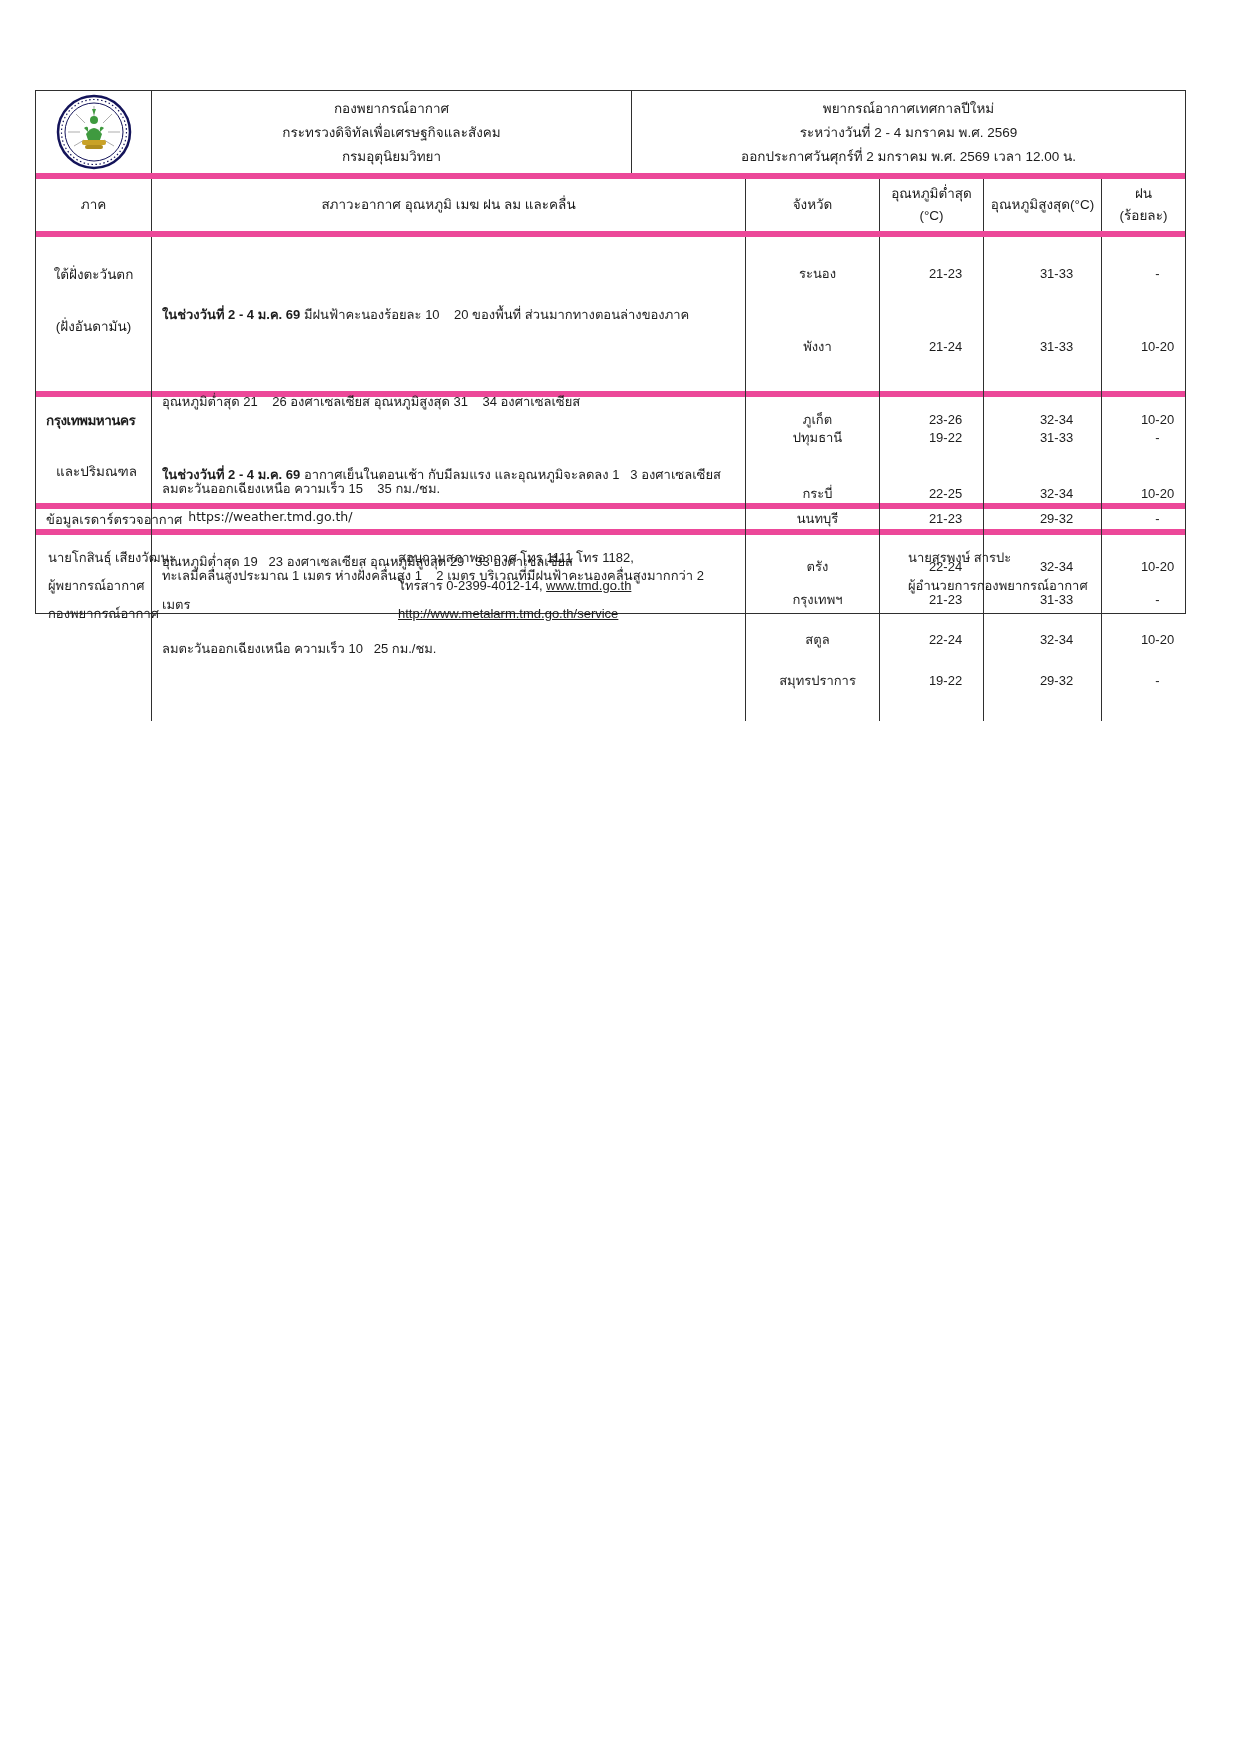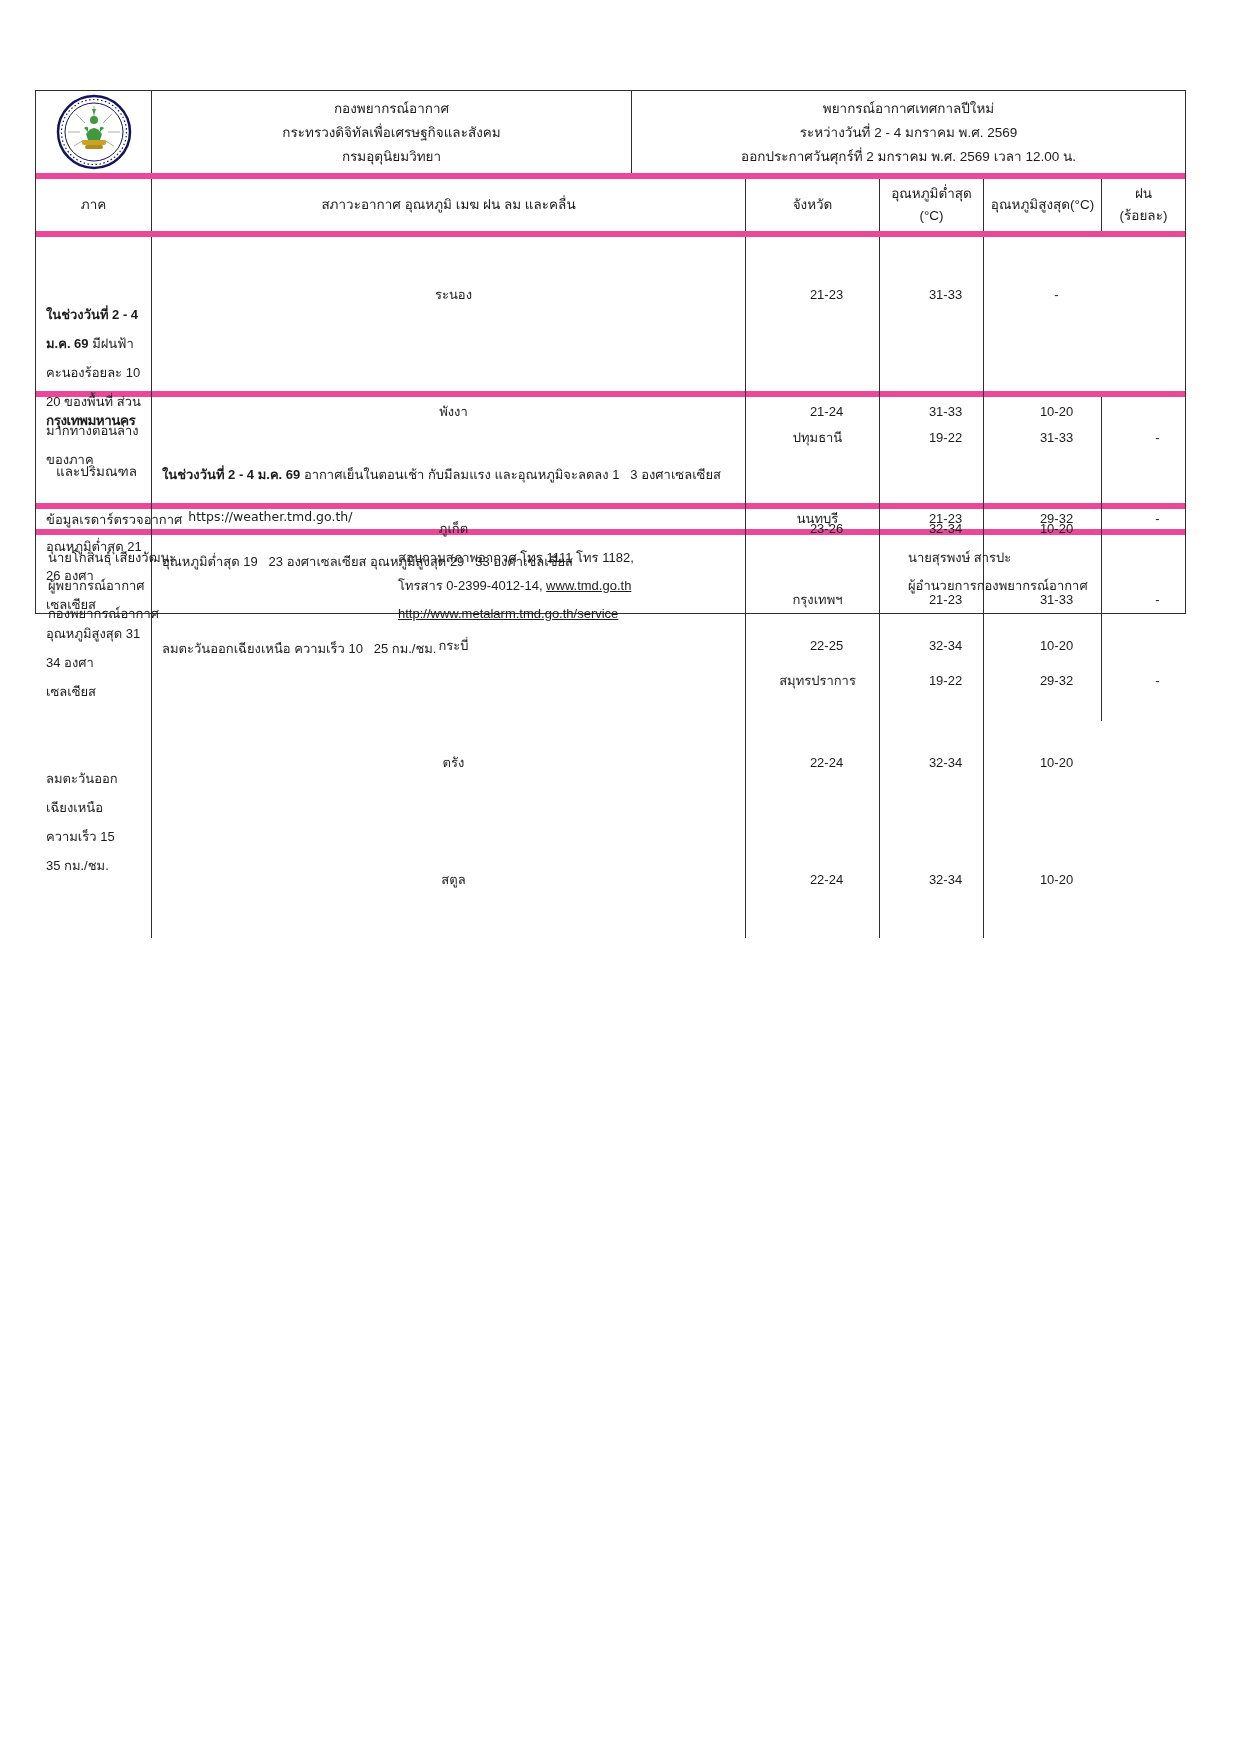--- a/index.html
+++ b/index.html
@@ -129,24 +129,29 @@
         <div>(°C)</div>
       </div>
       <div class="cell colhead-cell">อุณหภูมิสูงสุด(°C)</div>
       <div class="cell colhead-cell">
         <div>ฝน</div>
         <div>(ร้อยละ)</div>
       </div>
     </div>
 
     <div class="row row-section row-sec1">
+      <div class="cell region-cell region-center">
+        <div class="region-line">ใต้ฝั่งตะวันตก</div>
+        <div class="region-line">(ฝั่งอันดามัน)</div>
+      </div>
       <div class="cell weather-cell">
         <div><b>ในช่วงวันที่ 2 - 4 ม.ค. 69</b><span> มีฝนฟ้าคะนองร้อยละ 10    20 ของพื้นที่ ส่วนมากทางตอนล่างของภาค</span></div>
         <div>อุณหภูมิต่ำสุด 21    26 องศาเซลเซียส อุณหภูมิสูงสุด 31    34 องศาเซลเซียส</div>
         <div>ลมตะวันออกเฉียงเหนือ ความเร็ว 15    35 กม./ชม.</div>
+        <div>ทะเลมีคลื่นสูงประมาณ 1 เมตร ห่างฝั่งคลื่นสูง 1    2 เมตร บริเวณที่มีฝนฟ้าคะนองคลื่นสูงมากกว่า 2  เมตร</div>
       </div>
       <div class="cell listcol names">
         <div>ระนอง</div>
         <div>พังงา</div>
         <div>ภูเก็ต</div>
         <div>กระบี่</div>
         <div>ตรัง</div>
         <div>สตูล</div>
       </div>
       <div class="cell listcol nums">

